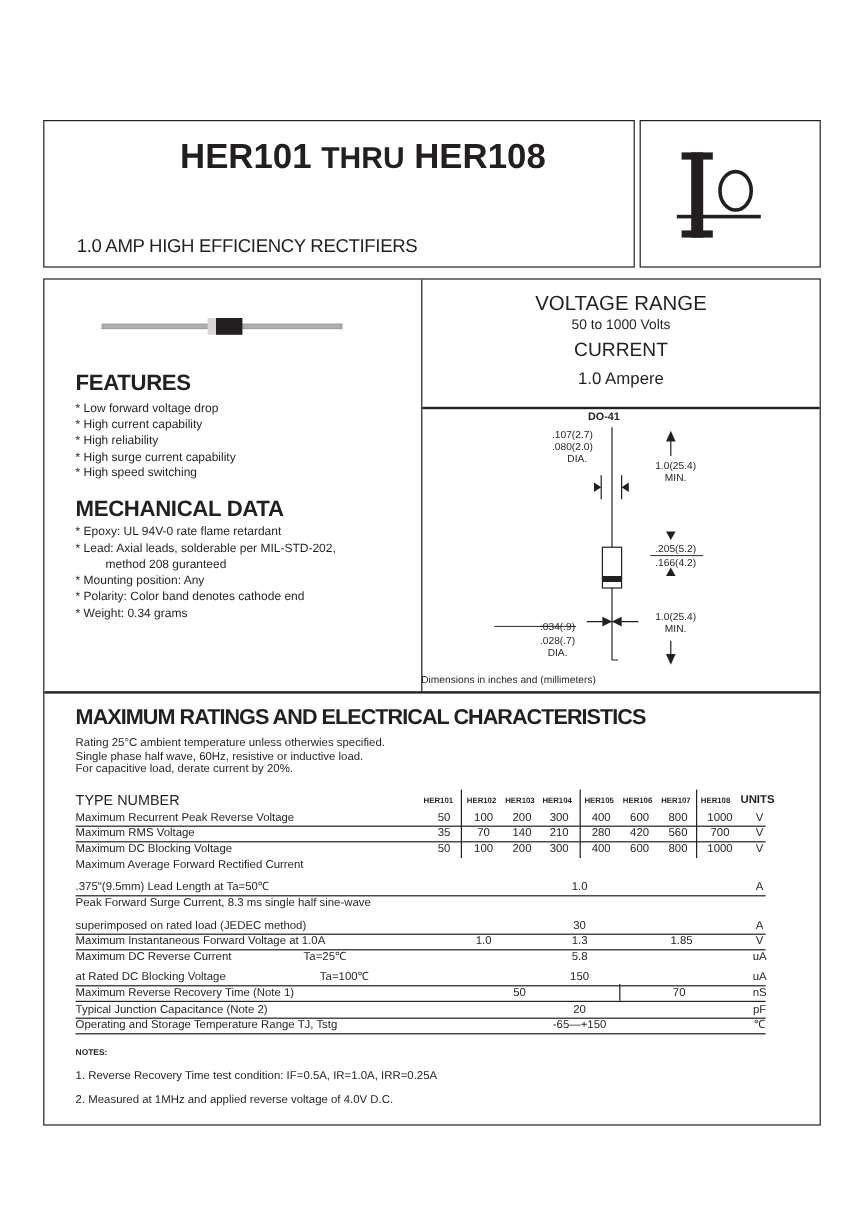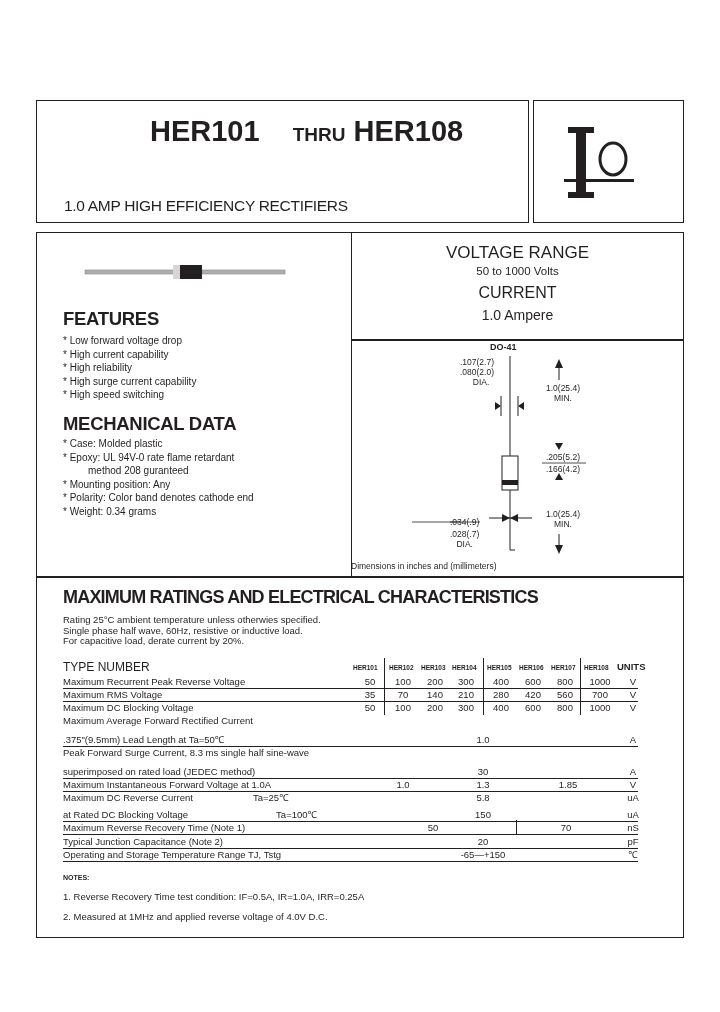--- a/index.html
+++ b/index.html
@@ -1,20 +1,20 @@
 <!DOCTYPE html>
 <html><head>
 <meta charset="utf-8">
 <style>
   html,body{margin:0;padding:0;background:#fff;}
   body{width:720px;height:1012px;position:relative;font-family:"Liberation Sans",sans-serif;color:#231f20;overflow:hidden;}
   .abs{position:absolute;}
   .box{position:absolute;border:1.5px solid #231f20;box-sizing:border-box;}
   .title{position:absolute;left:150px;top:115px;font-family:"Liberation Sans",sans-serif;font-weight:bold;font-size:29px;letter-spacing:0px;white-space:nowrap;}
-  .title .thru{font-size:19px;margin-left:25px;}
+  .title .thru{font-size:25px;}
   .subtitle{position:absolute;left:64px;top:197px;font-size:15.5px;white-space:nowrap;letter-spacing:-0.3px;}
   .heading{position:absolute;font-weight:bold;font-size:18.5px;white-space:nowrap;letter-spacing:-0.3px;}
   .list{position:absolute;font-size:10px;line-height:13.6px;white-space:nowrap;color:#231f20;}
   .list div{height:13.6px;}
   .dim{position:absolute;font-size:8.5px;line-height:10px;white-space:nowrap;color:#231f20;}
   .tbl-h{position:absolute;font-size:6.5px;font-weight:bold;white-space:nowrap;}
   .row{position:absolute;left:63px;width:575px;height:13px;font-size:9.5px;line-height:13px;white-space:nowrap;}
   .row .lbl{position:absolute;left:0;top:0;}
   .cell{position:absolute;top:0;text-align:center;}
   .rule{position:absolute;left:63px;width:575px;height:1px;background:#231f20;}
@@ -57,22 +57,22 @@
 <div class="list" style="left:63px;top:334px;">
   <div>* Low forward voltage drop</div>
   <div>* High current capability</div>
   <div>* High reliability</div>
   <div>* High surge current capability</div>
   <div>* High speed switching</div>
 </div>
 
 <div class="heading" style="left:63px;top:413px;">MECHANICAL DATA</div>
 <div class="list" style="left:63px;top:437px;">
-  <div>* Case: Molded plastic</div>
   <div>* Epoxy: UL 94V-0 rate flame retardant</div>
+  <div>* Lead: Axial leads, solderable per MIL-STD-202,</div>
   <div style="white-space:pre;">         method 208 guranteed</div>
   <div>* Mounting position: Any</div>
   <div>* Polarity: Color band denotes cathode end</div>
   <div>* Weight: 0.34 grams</div>
 </div>
 
 <div class="abs" style="left:351px;top:243px;width:333px;text-align:center;font-size:17px;">VOLTAGE RANGE</div>
 <div class="abs" style="left:351px;top:265px;width:333px;text-align:center;font-size:11.5px;">50 to 1000 Volts</div>
 <div class="abs" style="left:351px;top:284px;width:333px;text-align:center;font-size:16px;">CURRENT</div>
 <div class="abs" style="left:351px;top:307px;width:333px;text-align:center;font-size:14px;">1.0 Ampere</div>
@@ -228,21 +228,21 @@
 
 <div class="row" style="top:791px;">
   <span class="lbl">Maximum DC Reverse Current</span>
   <span class="cell" style="left:190px;width:60px;text-align:left;">Ta=25℃</span>
   <span class="cell" style="left:395px;width:50px;">5.8</span>
   <span class="cell" style="left:558px;width:24px;">uA</span>
 </div>
 
 <div class="row" style="top:808px;">
   <span class="lbl">at Rated DC Blocking Voltage</span>
-  <span class="cell" style="left:194px;width:60px;text-align:right;">Ta=100℃</span>
+  <span class="cell" style="left:194px;width:60px;text-align:center;">Ta=100℃</span>
   <span class="cell" style="left:395px;width:50px;">150</span>
   <span class="cell" style="left:558px;width:24px;">uA</span>
 </div>
 <div class="rule" style="top:821px;"></div>
 
 <div class="row" style="top:821px;">
   <span class="lbl">Maximum Reverse Recovery Time (Note 1)</span>
   <span class="cell" style="left:345px;width:50px;">50</span>
   <span class="cell" style="left:478px;width:50px;">70</span>
   <span class="cell" style="left:558px;width:24px;">nS</span>

